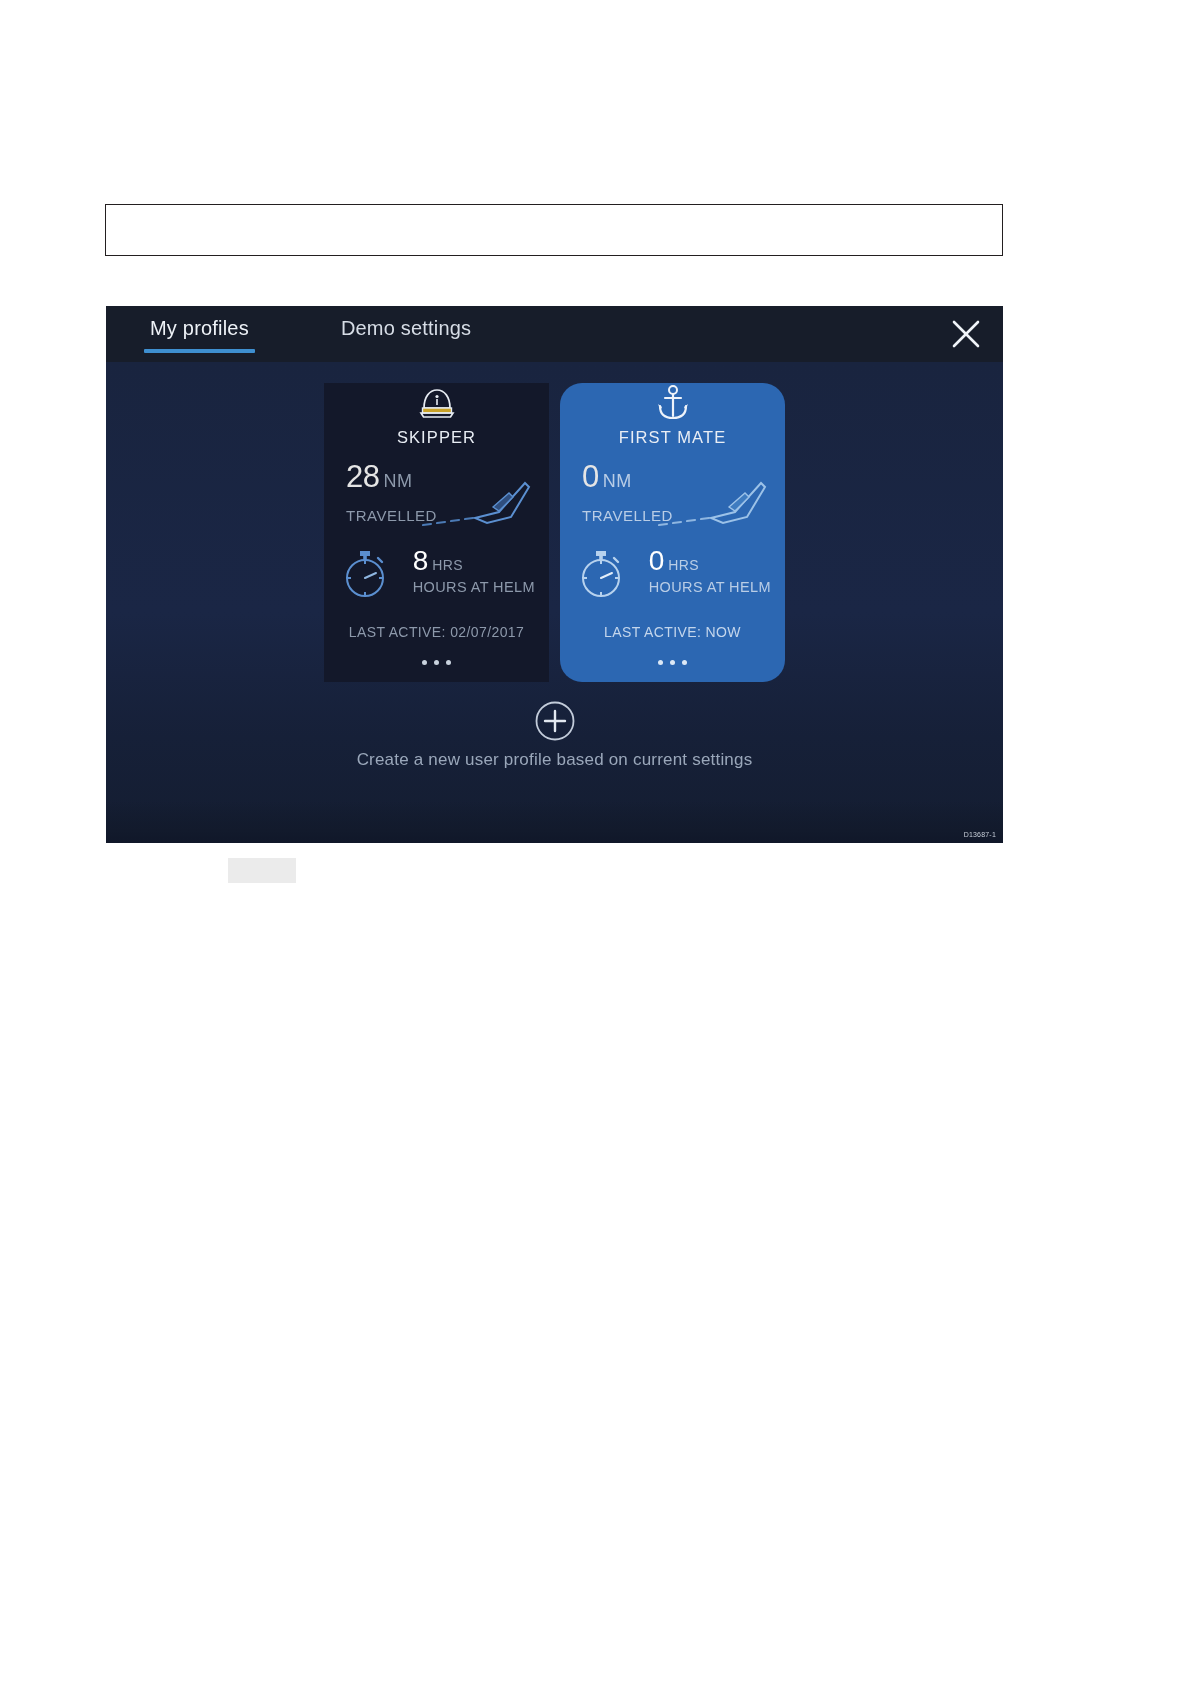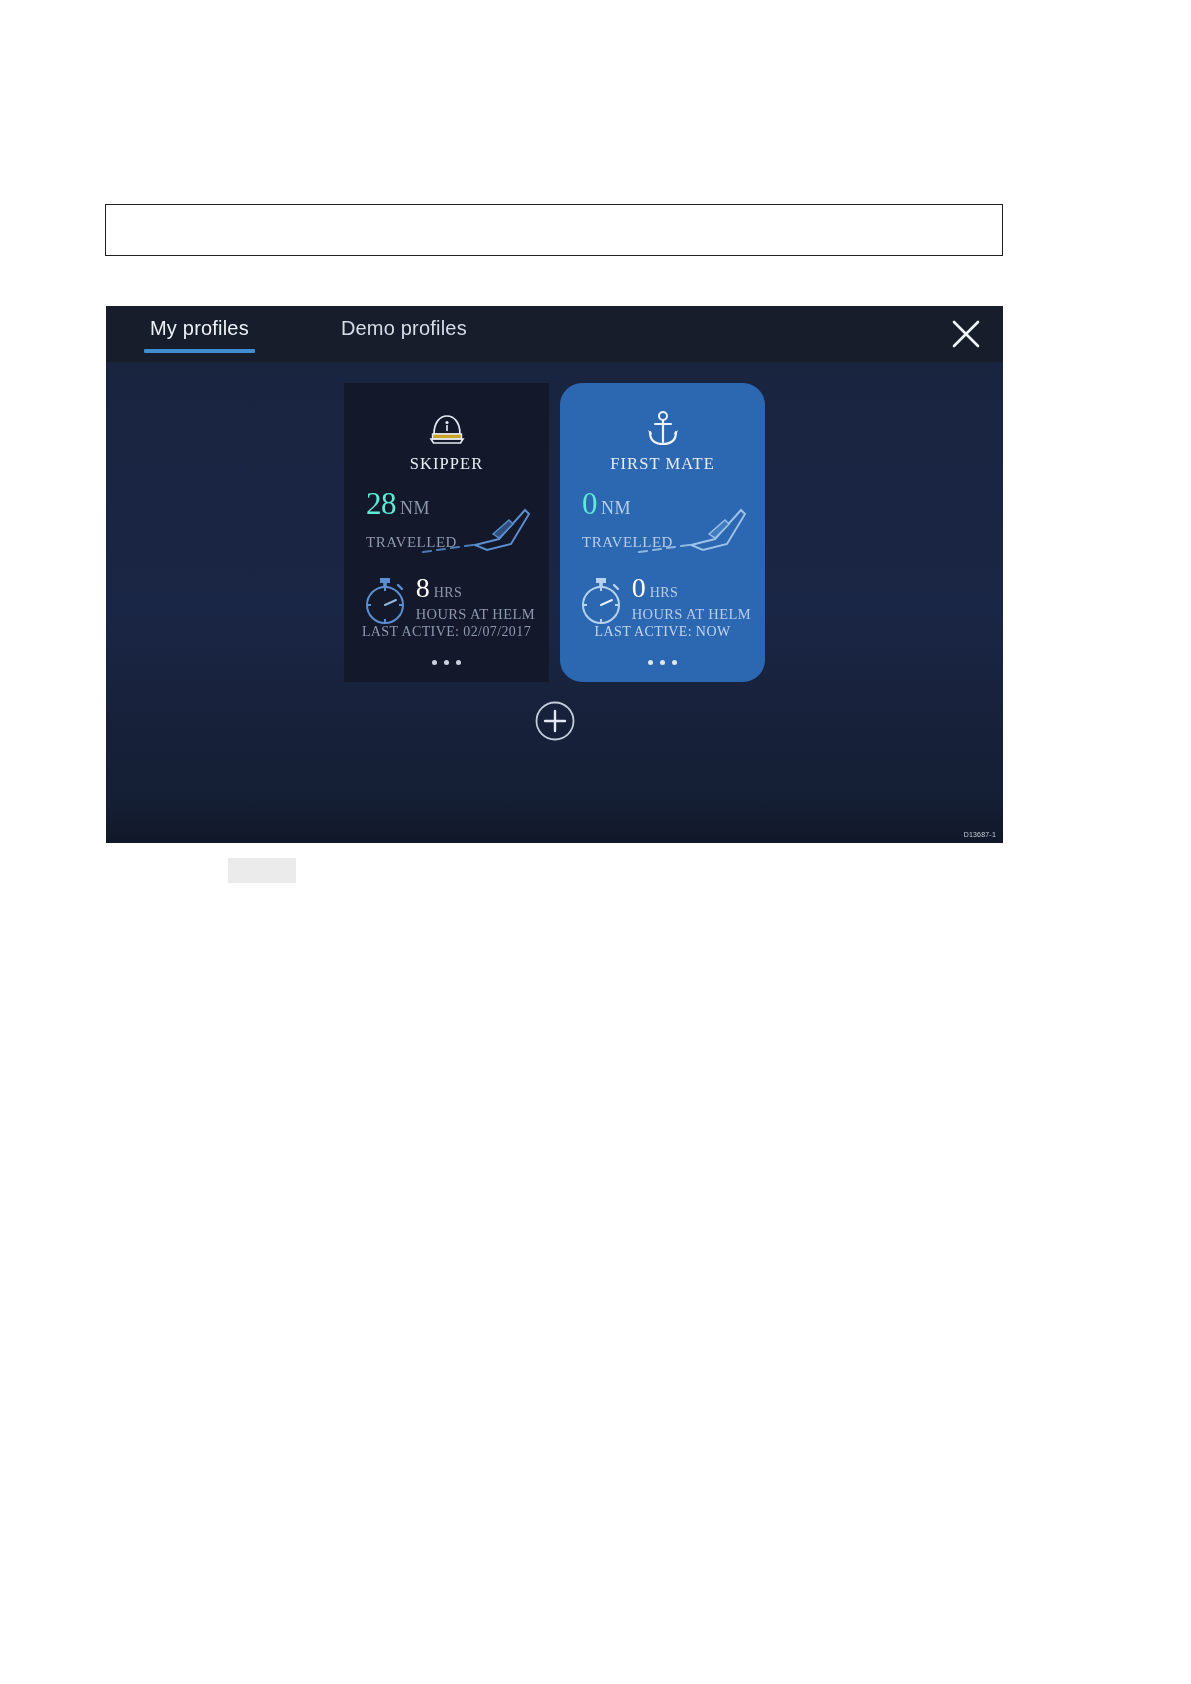--- a/index.html
+++ b/index.html
@@ -107,27 +107,26 @@
   
   .cards {
     position: absolute;
     left: 0; right: 0;
     top: 21px;
     display: flex;
     justify-content: center;
     gap: 11px;
   }
   .card {
-    width: 205px;
+    width: 225px;
     height: 299px;
     position: relative;
     box-sizing: border-box;
-    padding-top: 27px;
+    padding-top: 1px;
     overflow: hidden;
-    font-family: Liberation Serif, serif;
   }
   .card.dark { background: #13182a; }
   .card.selected { background: #2c67b2; border-radius: 22px; }
 
   .card-icon {
     height: 38px;
     display: flex;
     align-items: center;
     justify-content: center;
   }
@@ -145,21 +144,21 @@
     height: 86px;
     margin-top: 8px;
   }
   .dist-text {
     position: absolute;
     left: 22px;
     top: 6px;
     line-height: 1;
   }
   .dist-num {
-    color: #5eead4;
+    color: #e5e5e5;
     font-size: 31px;
     letter-spacing: -.5px;
   }
   .dist-unit {
     color: #8d99ab;
     font-size: 18px;
     letter-spacing: .4px;
     margin-left: 4px;
   }
   .dist-label {
@@ -300,21 +299,21 @@
 <div class="caption-box"></div>
 
 <div class="mfd-panel">
 
   <div class="mfd-header">
     <div class="tabs">
       <div class="tab active">
         <span>My profiles</span>
       </div>
       <div class="tab">
-        <span>Demo profiles</span>
+        <span>Demo settings</span>
       </div>
     </div>
     <div class="close-btn">
       <svg width="34" height="34" viewBox="0 0 34 34">
         <line x1="5" y1="5" x2="29" y2="29" stroke="#f0f4f9" stroke-width="2.6" stroke-linecap="round"></line>
         <line x1="29" y1="5" x2="5" y2="29" stroke="#f0f4f9" stroke-width="2.6" stroke-linecap="round"></line>
       </svg>
     </div>
   </div>
 
@@ -435,20 +434,21 @@
     </div>
 
     <div class="create-block">
       <span class="plus-circle">
         <svg width="42" height="42" viewBox="0 0 42 42">
           <circle cx="21" cy="21" r="18.5" fill="none" stroke="#c3ccda" stroke-width="1.8"></circle>
           <line x1="21" y1="11" x2="21" y2="31" stroke="#e3e9f1" stroke-width="2.4" stroke-linecap="round"></line>
           <line x1="11" y1="21" x2="31" y2="21" stroke="#e3e9f1" stroke-width="2.4" stroke-linecap="round"></line>
         </svg>
       </span>
+      <div class="create-label">Create a new user profile based on current settings</div>
     </div>
 
     <div class="bottom-fade"></div>
     <div class="watermark">D13687-1</div>
   </div>
 </div>
 
 <div class="grey-chip"></div>
 
 </body></html>

